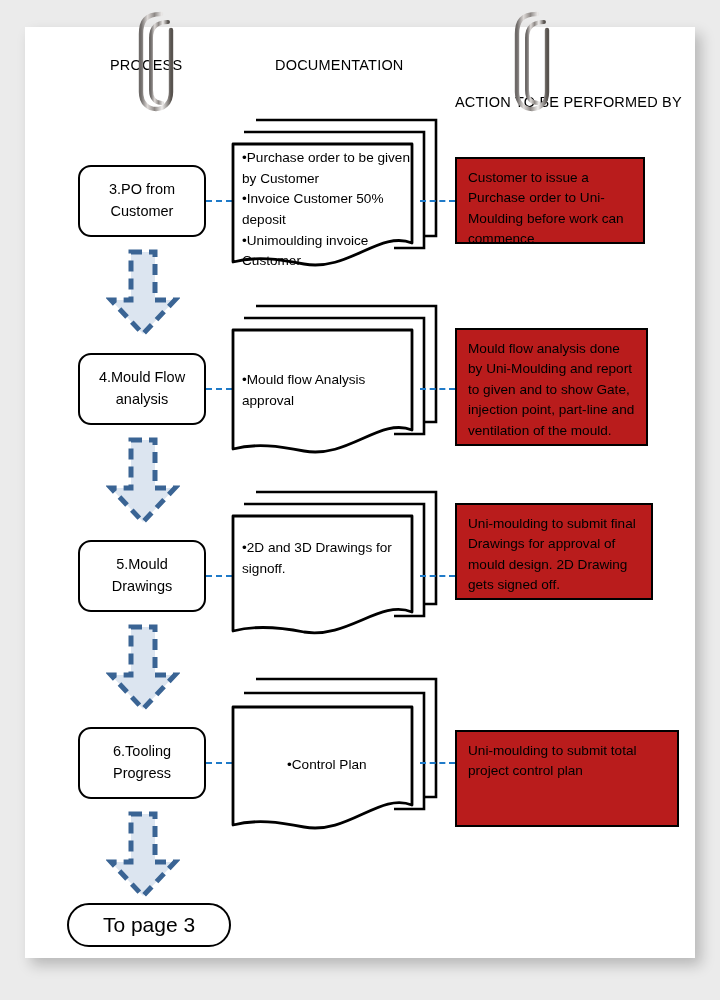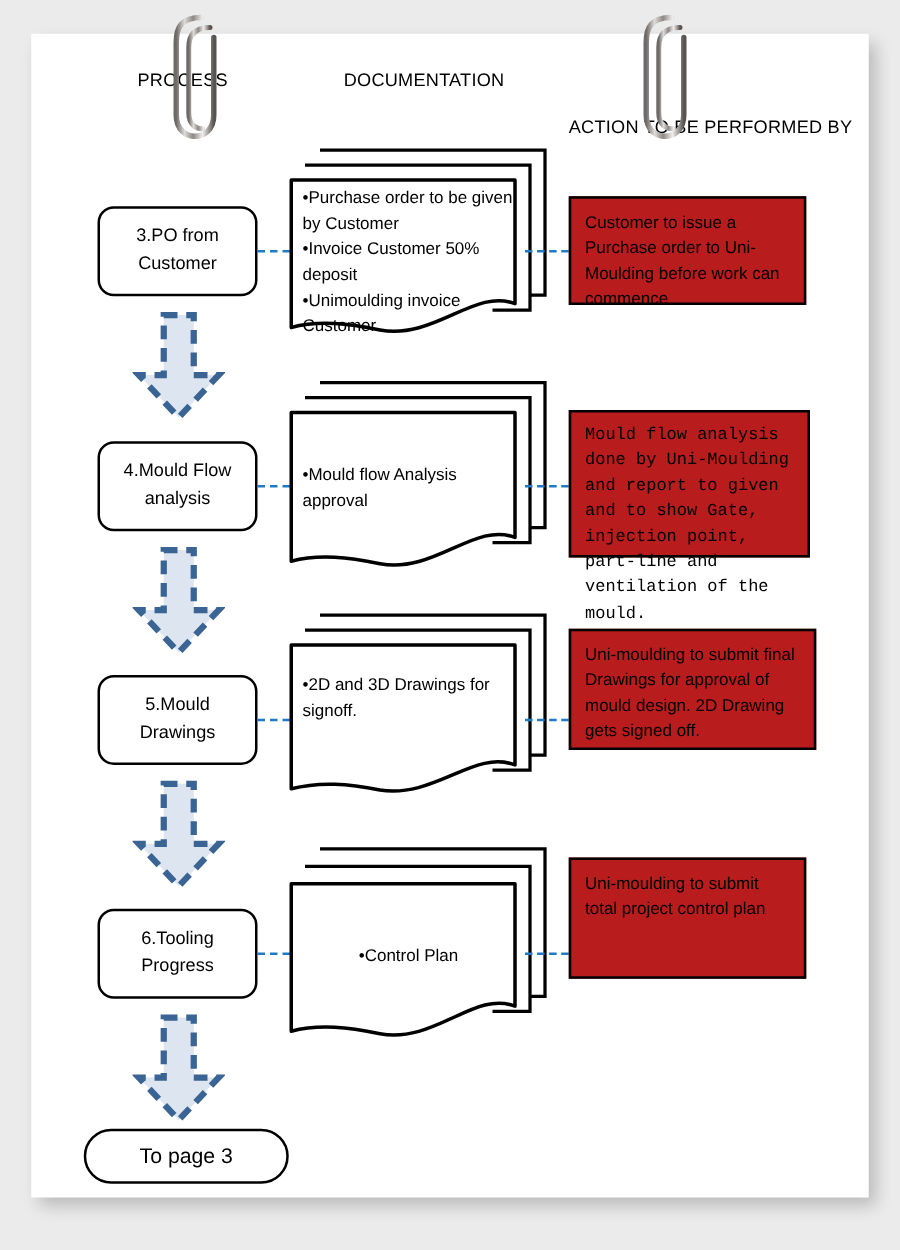--- a/index.html
+++ b/index.html
@@ -79,21 +79,21 @@
     left: 67px;
     top: 903px;
     width: 164px;
     height: 44px;
     border: 2.6px solid #000;
     border-radius: 24px;
     background: #fff;
     display: flex;
     align-items: center;
     justify-content: center;
-    font-size: 17px;
+    font-size: 21px;
     color: #000;
   }
 
   
   .arrow {
     position: absolute;
     width: 74px;
     height: 90px;
   }
 
@@ -207,21 +207,21 @@
       <path d="M14 18 H194 V134 H164" fill="#fff" stroke="#000" stroke-width="2.6" stroke-linejoin="miter"></path>
       <path d="M3 30 H182 V130
                C150 117 118 159 74 151
                C49 146 26 143 3 149 Z" fill="#fff" stroke="#000" stroke-width="2.8" stroke-linejoin="round"></path>
     </svg>
     <div class="doctext" style="top:70px;">•Mould flow Analysis approval</div>
   </div>
 
   <div class="conn" style="left:420px; top:388px; width:35px;"></div>
 
-  <div class="action" style="left:455px; top:328px; width:193px; height:118px;font-family:Liberation Mono, monospace;">Mould flow analysis  done by Uni-Moulding and report to given and to show Gate, injection point, part-line and ventilation of the mould.</div>
+  <div class="action" style="left:455px; top:328px; width:193px; height:118px;">Mould flow analysis  done by Uni-Moulding and report to given and to show Gate, injection point, part-line and ventilation of the mould.</div>
 
   <div class="arrow" style="left:106px; top:436px;">
     <svg viewBox="0 0 74 90" width="74" height="90">
       <path d="M25 4 H49 V52 H69 L37 86 L5 52 H25 Z" fill="#dce5f0" stroke="#3a6494" stroke-width="5" stroke-dasharray="11 7" stroke-linejoin="miter"></path>
     </svg>
   </div>
 
   <div class="proc" style="left:78px; top:540px;">5.Mould
 Drawings</div>
 
@@ -259,21 +259,21 @@
       <path d="M14 20 H194 V136 H164" fill="#fff" stroke="#000" stroke-width="2.6" stroke-linejoin="miter"></path>
       <path d="M3 34 H182 V132
                C150 119 118 162 74 154
                C49 149 26 146 3 152 Z" fill="#fff" stroke="#000" stroke-width="2.8" stroke-linejoin="round"></path>
     </svg>
     <div class="doctext" style="top:82px;margin-left:45px;">•Control Plan</div>
   </div>
 
   <div class="conn" style="left:420px; top:762px; width:35px;"></div>
 
-  <div class="action" style="left:455px; top:686px; width:190px; height:97px;">Uni-moulding to submit total project control plan</div>
+  <div class="action" style="left:455px; top:730px; width:224px; height:97px;">Uni-moulding to submit total project control plan</div>
 
   <div class="arrow" style="left:106px; top:810px;">
     <svg viewBox="0 0 74 90" width="74" height="90">
       <path d="M25 4 H49 V52 H69 L37 86 L5 52 H25 Z" fill="#dce5f0" stroke="#3a6494" stroke-width="5" stroke-dasharray="11 7" stroke-linejoin="miter"></path>
     </svg>
   </div>
 
   <div class="terminal">To page 3</div>
 
 </div>

